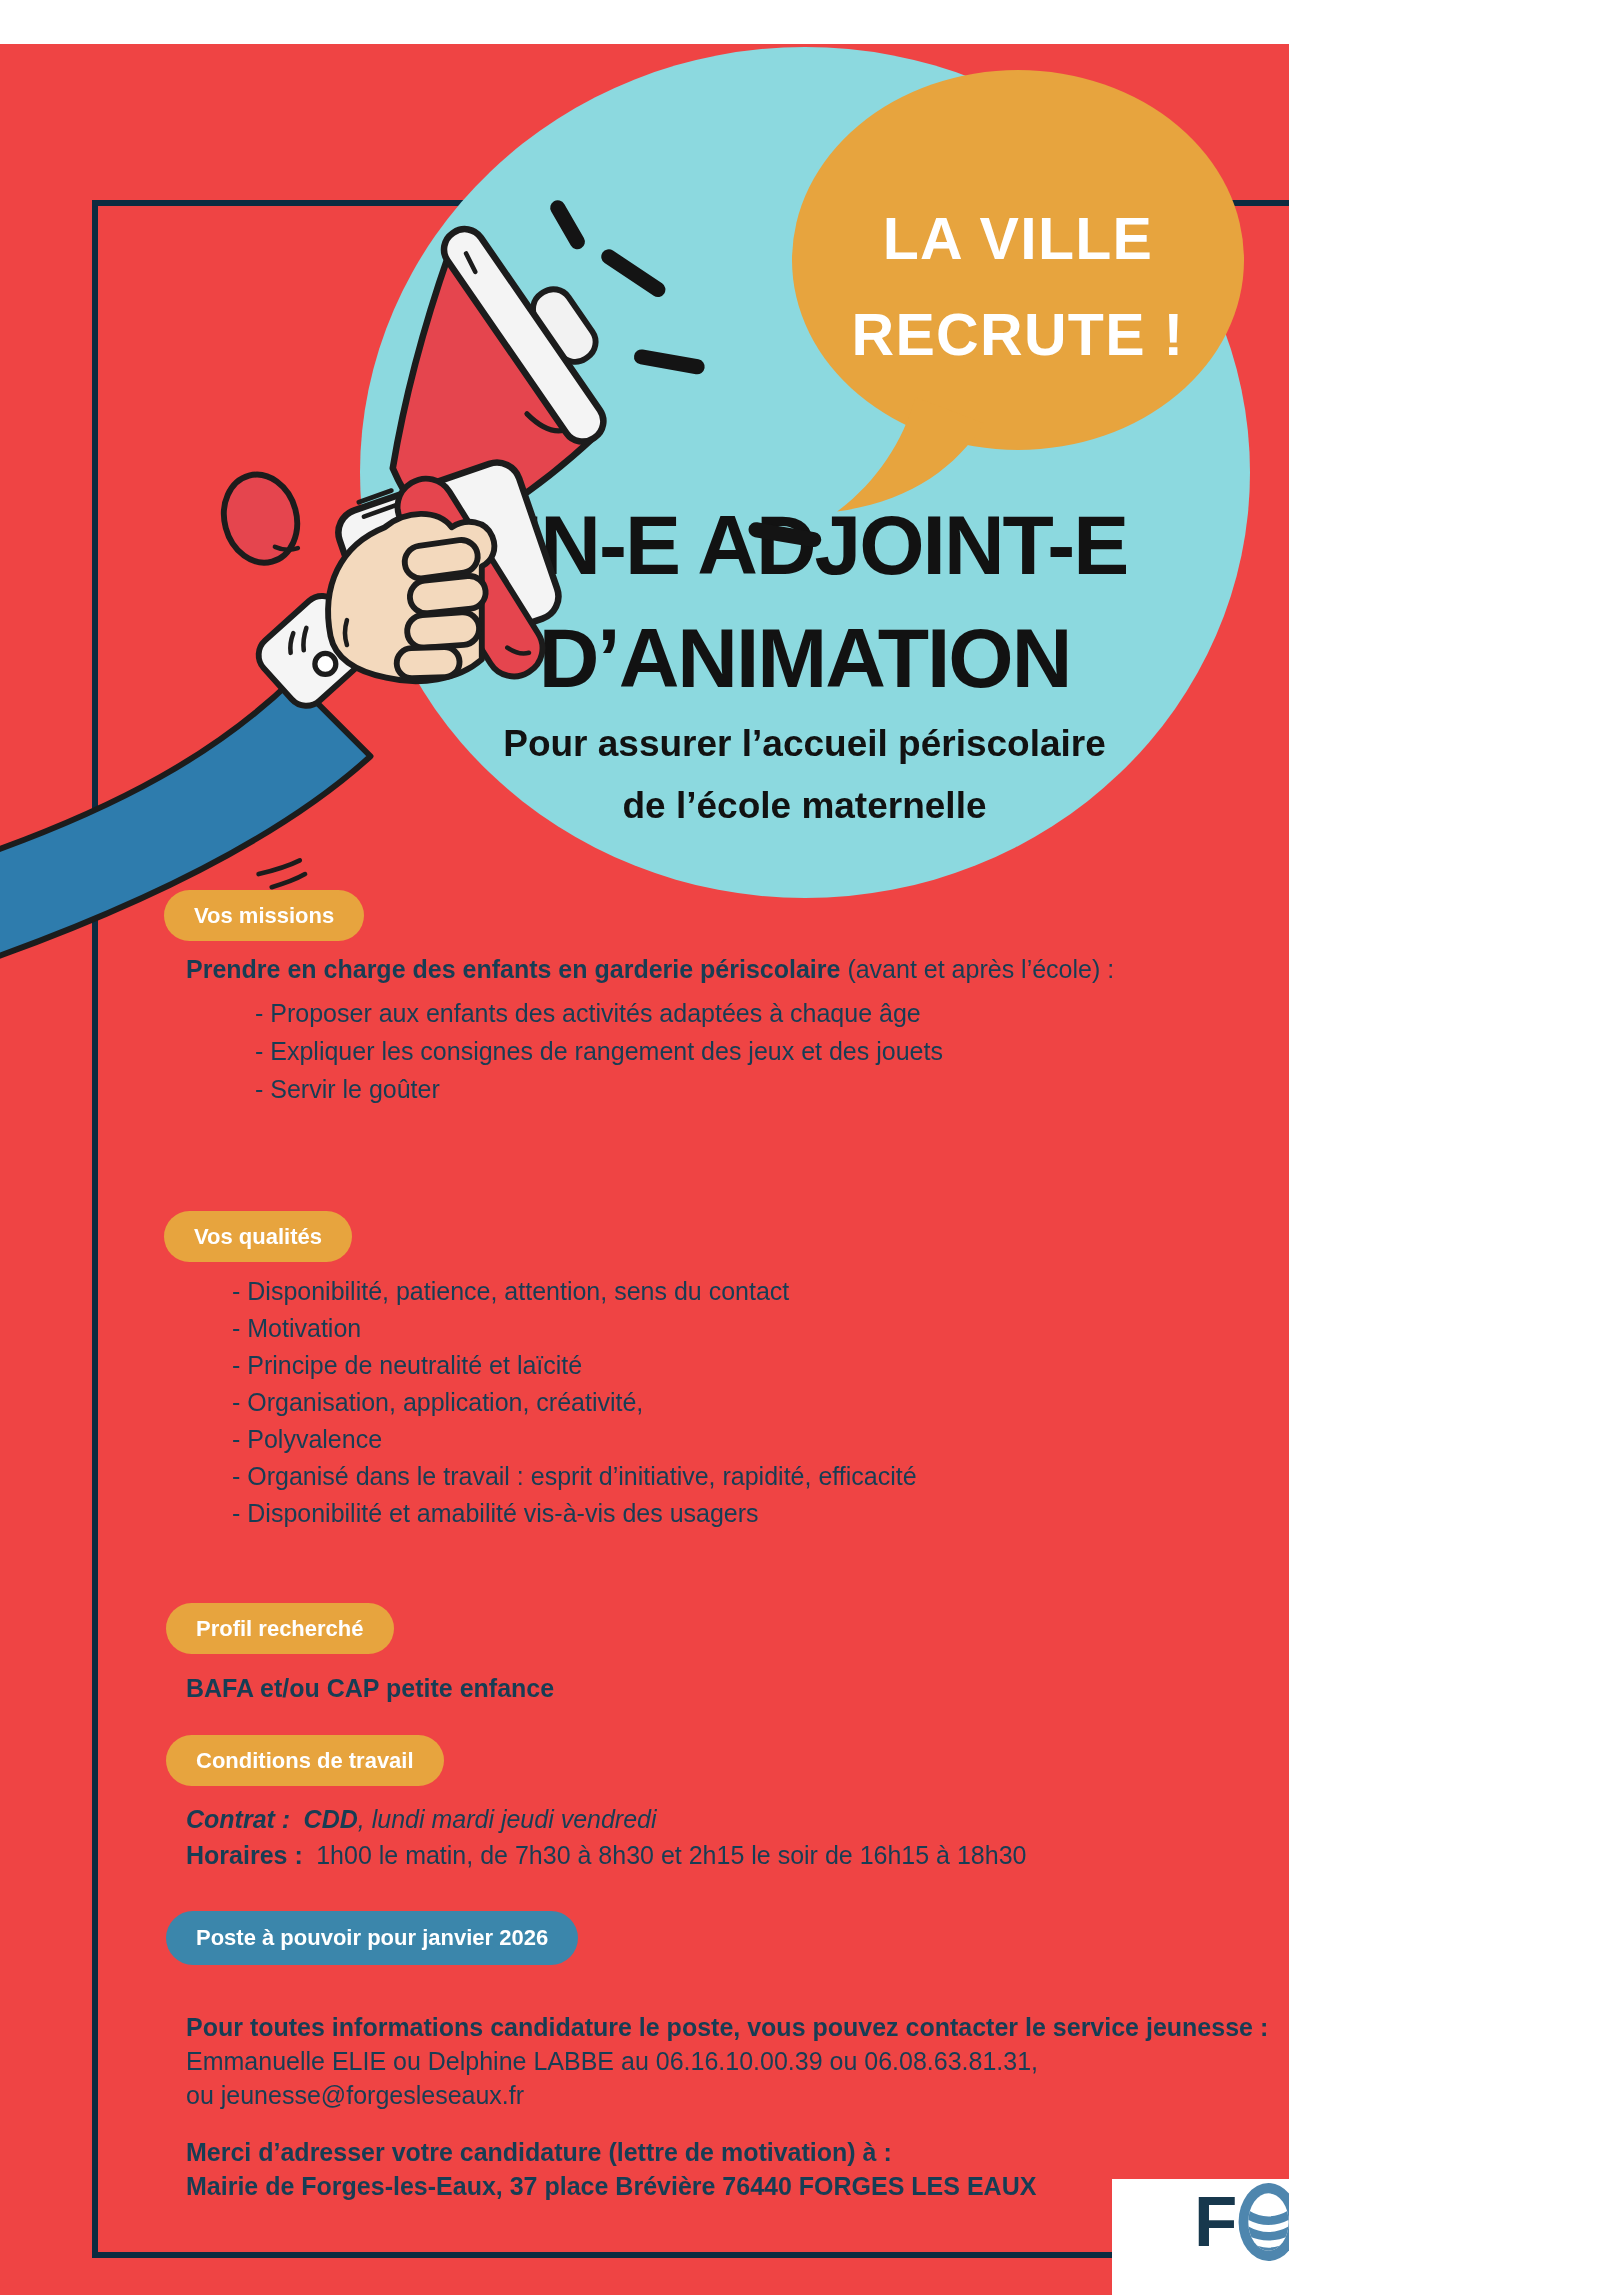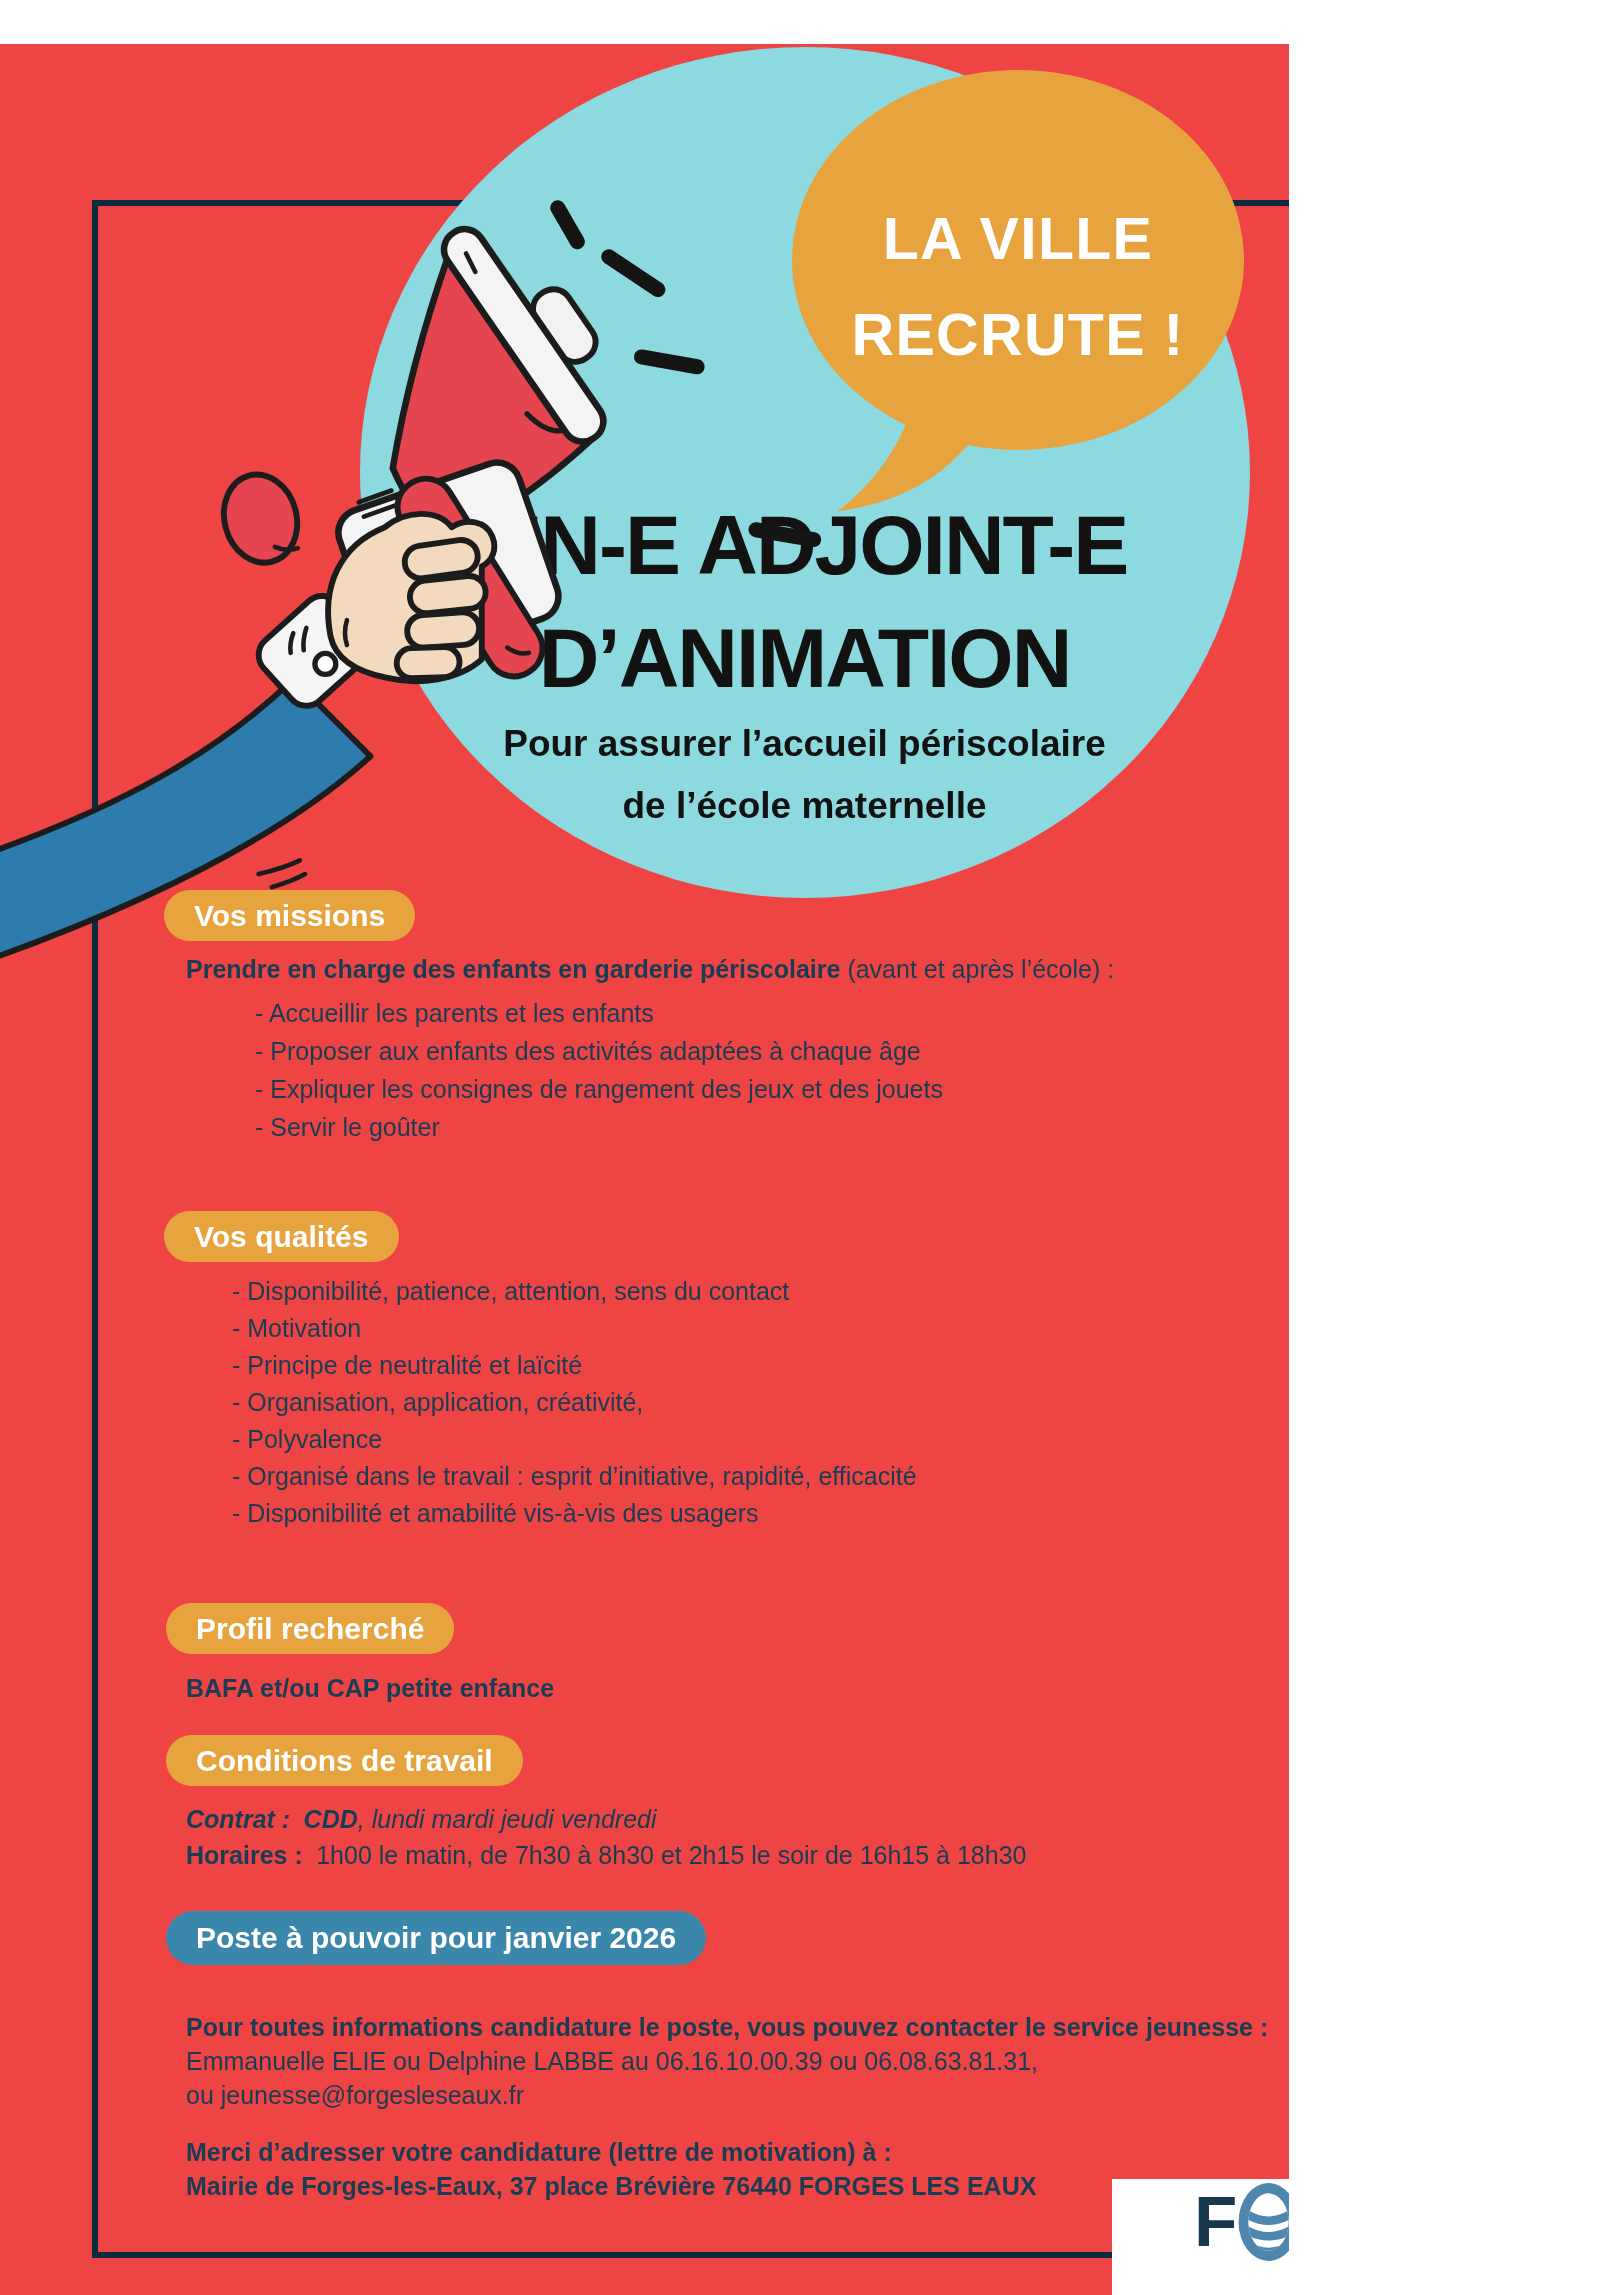--- a/index.html
+++ b/index.html
@@ -19,21 +19,21 @@
                color:#ffffff;font-weight:bold;font-size:59px;line-height:96px;letter-spacing:1.3px;}
   
   .title{position:absolute;left:281px;top:445px;width:1047px;text-align:center;z-index:5;
          color:#121212;font-weight:bold;font-size:84px;line-height:113px;letter-spacing:-2px;}
   .subtitle{position:absolute;left:281px;top:669px;width:1047px;text-align:center;z-index:5;
             color:#121212;font-weight:bold;font-size:37px;line-height:62px;letter-spacing:0px;}
   
   .illu{position:absolute;left:0;top:0;width:851px;height:982px;z-index:6;}
   
   .pill{position:absolute;z-index:5;background:#e7a43e;color:#ffffff;font-weight:bold;
-        font-size:30px;border-radius:29.4px;display:flex;align-items:center;justify-content:flex-start;
+        font-size:22px;border-radius:29.4px;display:flex;align-items:center;justify-content:flex-start;
         padding:0 30px;height:51px;box-sizing:border-box;}
   .pill-blue{background:#3b86ab;height:54px;border-radius:31px;}
   
   .tx{position:absolute;z-index:5;font-size:25px;line-height:30px;white-space:nowrap;color:#173d54;}
   .b{font-weight:bold;}
   .list{position:absolute;z-index:5;font-size:25px;color:#173d54;white-space:nowrap;}
   .list .li{height:38px;line-height:38px;}
   .list2 .li{height:37px;line-height:37px;}
   .block .ln{height:34px;line-height:34px;}
   
@@ -123,21 +123,20 @@
     </g>
   </svg>
 
   <div class="pill" style="left:164px;top:846px;">
     <span>Vos missions</span>
   </div>
   <div class="tx" style="left:186px;top:910px;">
     <span class="b">Prendre en charge des enfants en garderie périscolaire</span><span> (avant et après l’école) :</span>
   </div>
   <div class="list" style="left:255px;top:950px;">
-    <div class="li">- Accueillir les parents et les enfants</div>
     <div class="li">- Proposer aux enfants des activités adaptées à chaque âge</div>
     <div class="li">- Expliquer les consignes de rangement des jeux et des jouets</div>
     <div class="li">- Servir le goûter</div>
   </div>
 
   <div class="pill" style="left:164px;top:1167px;">
     <span>Vos qualités</span>
   </div>
   <div class="list list2" style="left:232px;top:1229px;">
     <div class="li">- Disponibilité, patience, attention, sens du contact</div>

